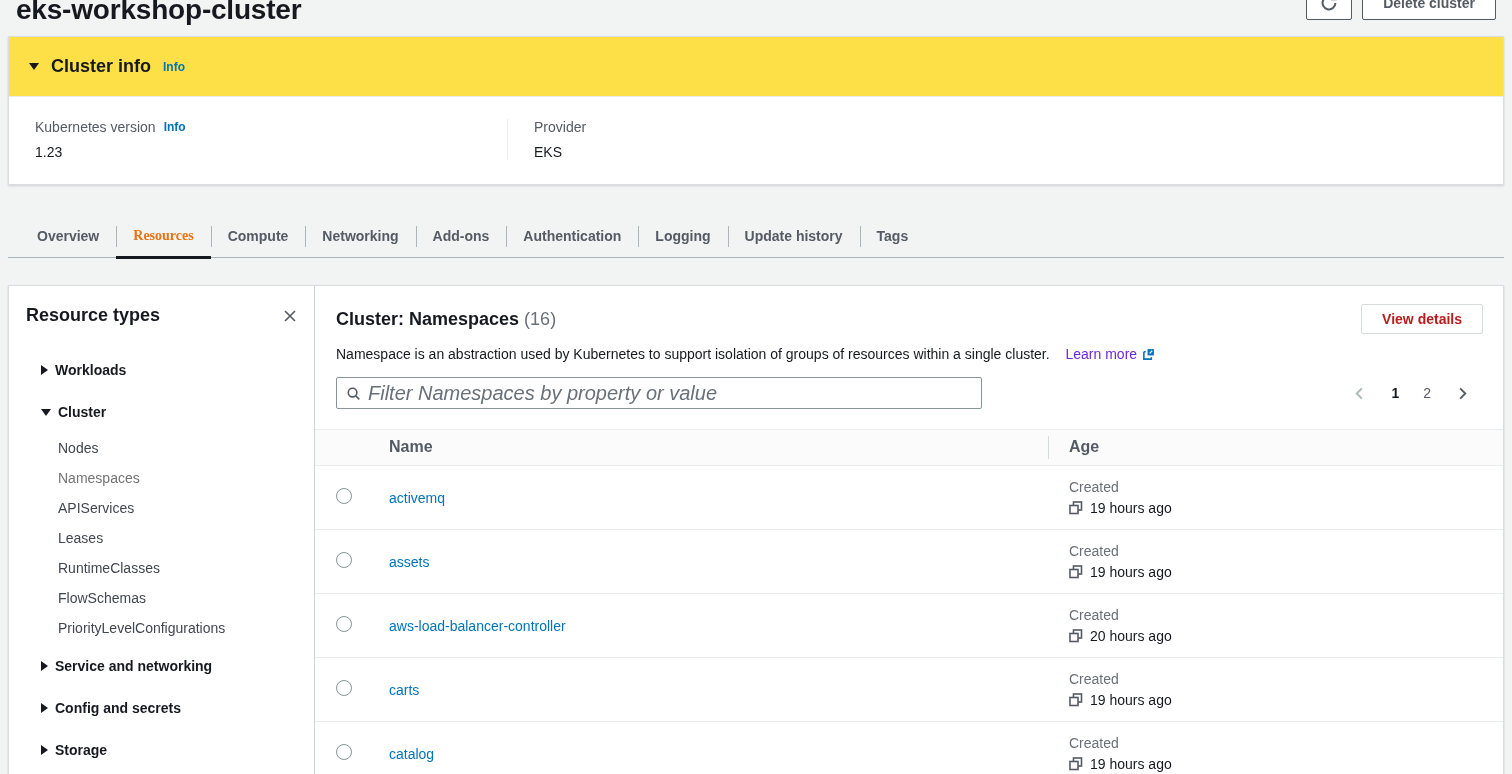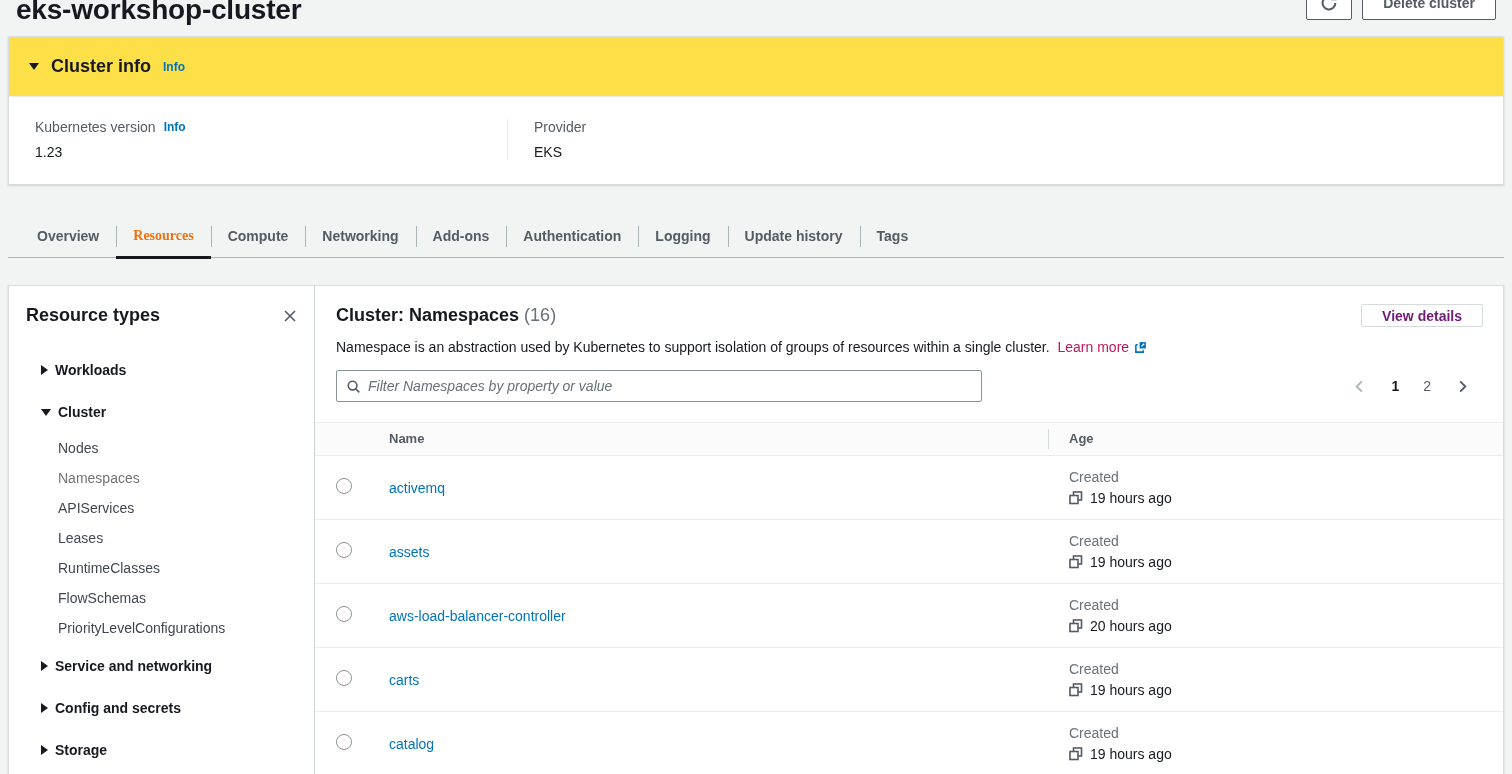--- a/index.html
+++ b/index.html
@@ -57,35 +57,35 @@
   .sb-group { display:flex; align-items:center; gap:7px; padding:13px 0 13px 15px; font-weight:700; cursor:pointer; }
   .sb-children { list-style:none; padding:0 0 2px 0; }
   .sb-child { padding:7px 0 7px 32px; color:#414750; cursor:pointer; }
   .sb-child.selected { color:#737373; font-weight:400; }
   
   .main { flex:1; min-width:0; display:flex; flex-direction:column; border-left:none; }
   .main-header { padding:18px 20px 0 21px; }
   .heading-row { display:flex; justify-content:space-between; align-items:center; }
   .main-heading { font-size:18px; font-weight:700; }
   .main-count { font-weight:400; color:#687078; }
-  .btn.disabled { border-color:#d5dbdb; color:#701a75; cursor:default; height:23px; }
+  .btn.disabled { border-color:#d5dbdb; color:#b91c1c; cursor:default; height:30px; }
   .desc-row { margin-top:11px; line-height:19px; }
-  .learn-more { color:#be185d; text-decoration:none; cursor:pointer; display:inline-flex; align-items:center; gap:5px; margin-left:4px;justify-content:space-between; }
+  .learn-more { color:#6d28d9; text-decoration:none; cursor:pointer; display:inline-flex; align-items:center; gap:5px; margin-left:12px;justify-content:space-between; }
   .toolbar { margin-top:13px; display:flex; justify-content:space-between; align-items:center; }
   .filter-box { width:646px; height:32px; border:1px solid #879596; border-radius:2px; background:#fff; display:flex; align-items:center; gap:7px; padding:0 9px; }
-  .filter-box input { border:none; outline:none; flex:1; font-size:14px; font-family:inherit; color:#16191f; background:transparent; }
+  .filter-box input { border:none; outline:none; flex:1; font-size:20px; font-family:inherit; color:#16191f; background:transparent; }
   .filter-box input::placeholder { font-style:italic; color:#687078; }
   .pagination { display:flex; align-items:center; gap:20px; padding-right:11px; font-size:14px; }
   .page-num { background:none; border:none; font-family:inherit; font-size:14px; color:#545b64; cursor:pointer; padding:2px; }
   .page-num.current { color:#16191f; font-weight:700; }
   .page-arrow { background:none; border:none; cursor:pointer; padding:2px; }
   
   .ns-table { width:100%; border-collapse:collapse; margin-top:20px; }
   .ns-table th {
-    text-align:left; font-size:13px; color:#545b64; font-weight:700;
+    text-align:left; font-size:16px; color:#545b64; font-weight:700;
     padding:8px 0 9px; border-top:1px solid #eaeded; border-bottom:1px solid #eaeded; background:#fbfbfb;
   }
   th.age-h { position:relative; padding-left:21px; width:455px; }
   th.age-h::before { content:""; position:absolute; left:0; top:6px; bottom:6px; width:1px; background:#d5dbdb; }
   th.sel-h { width:74px; }
   .ns-table td { border-bottom:1px solid #eaeded; height:64px; vertical-align:middle; }
   td.sel-cell { padding-left:21px; }
   .radio { width:16px; height:16px; border:1px solid #879596; border-radius:50%; background:#fff; display:inline-block; cursor:pointer; }
   td.name-cell a { color:#0073bb; text-decoration:none; cursor:pointer; }
   td.age-cell { padding-left:21px; }

